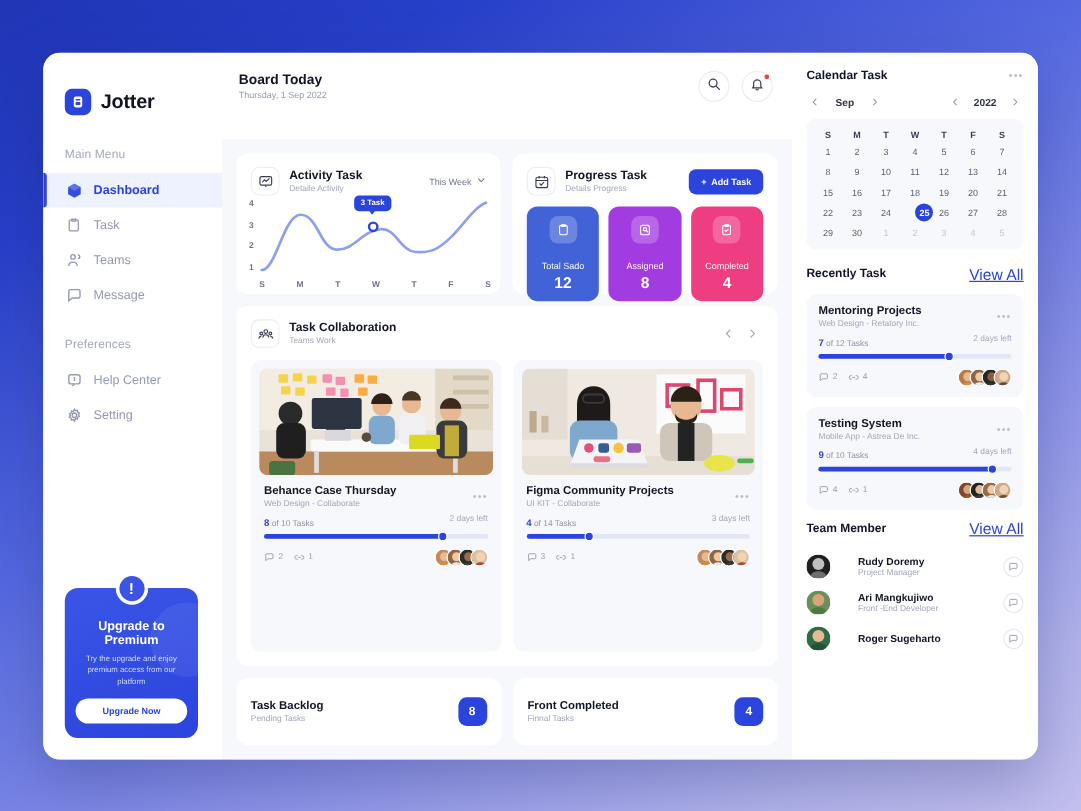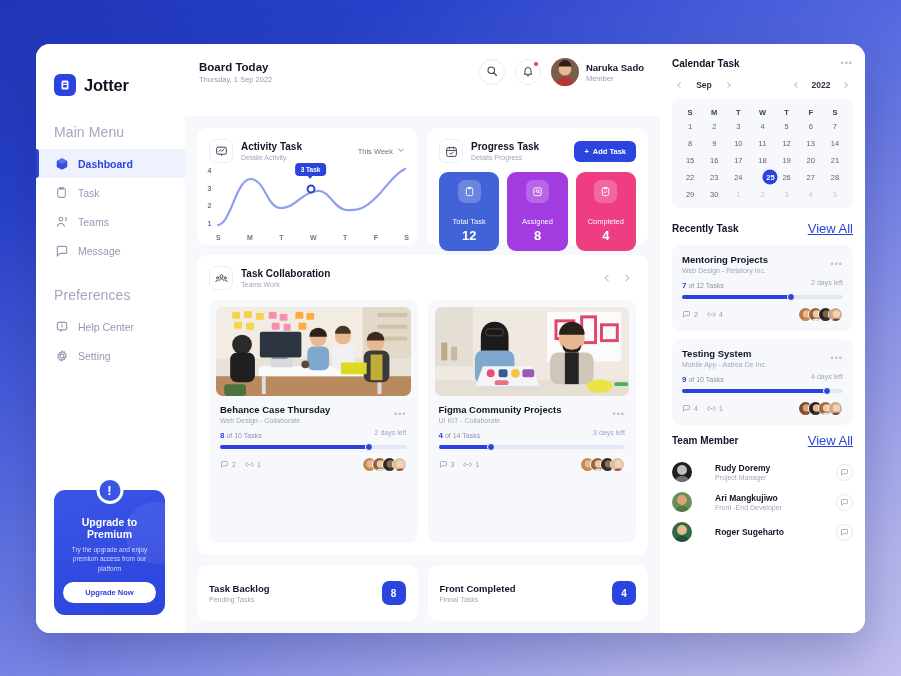--- a/index.html
+++ b/index.html
@@ -19,21 +19,21 @@
     overflow: hidden;
     box-shadow: 0 18px 50px rgba(20,30,90,.28);
   }
 
   
   .sidebar { width: 149px; background:#fff; position: relative; flex: 0 0 149px; padding-top: 30px; }
   .brand { display:flex; align-items:center; gap:8px; padding-left:18px; margin-bottom:28px; }
   .brand-mark { width:22px; height:22px; border-radius:6px; background:#2b44dd; display:flex; align-items:center; justify-content:center; }
   .brand-mark svg { display:block; }
   .brand-name { font-size:16.5px; font-weight:bold; color:#111322; letter-spacing:-.2px; }
-  .nav-section { font-size:14px; color:#a4a8bd; padding-left:18px; margin:0 0 9px; letter-spacing:.1px; }
+  .nav-section { font-size:10px; color:#a4a8bd; padding-left:18px; margin:0 0 9px; letter-spacing:.1px; }
   .nav-section.second { margin-top:22px; }
   .nav-item { display:flex; align-items:center; gap:9px; height:29px; padding-left:18px; position:relative; cursor:pointer; }
   .nav-item .lbl { font-size:10.5px; color:#9599b0; }
   .nav-item.active { background:#eef1fe; }
   .nav-item.active::before { content:""; position:absolute; left:0; top:0; bottom:0; width:3px; background:#2b44dd; border-radius:0 3px 3px 0; }
   .nav-item.active .lbl { color:#2b44dd; font-weight:bold; }
   .nav-icon { width:15px; height:15px; display:flex; align-items:center; justify-content:center; }
 
   .promo {
     position:absolute; left:18px; bottom:18px; width:111px; height:125px;
@@ -256,34 +256,20 @@
         </div>
         <div class="circle-btn">
           <span>
             <svg width="12" height="12" viewBox="0 0 24 24" fill="none" stroke="#3b3f52" stroke-width="2">
                 <path d="M18 16v-5a6 6 0 10-12 0v5l-1.5 2.5h15z"></path>
                 <path d="M10 20a2 2 0 004 0"></path>
               </svg>
           </span>
           <span class="dot-badge"></span>
         </div>
-        <div class="user">
-          <div class="user-av">
-            <svg viewBox="0 0 40 40" width="28" height="28">
-                <rect width="40" height="40" fill="#7e5c4c"></rect>
-                <circle cx="20" cy="16" r="9" fill="#e8b892"></circle>
-                <path d="M8 40c0-8 5-13 12-13s12 5 12 13z" fill="#b8342f"></path>
-                <path d="M11 12a9 9 0 0118 0z" fill="#2e1f18"></path>
-              </svg>
-          </div>
-          <div>
-            <div class="user-name">Naruka Sado</div>
-            <div class="user-role">Member</div>
-          </div>
-        </div>
       </div>
     </header>
 
     <div class="content">
       <div class="col-left">
 
         <div class="row2">
 
           <div class="card activity">
             <div class="card-head">
@@ -352,21 +338,21 @@
               </button>
             </div>
             <div class="stats">
               <div class="stat" style="background:#4263d8">
                 <div class="stat-ico">
                   <svg width="11" height="11" viewBox="0 0 24 24" fill="none" stroke="#fff" stroke-width="2">
                       <rect x="5" y="4" width="14" height="17" rx="3"></rect>
                       <path d="M9 3h6v3H9z"></path>
                     </svg>
                 </div>
-                <div class="stat-lbl">Total Task</div>
+                <div class="stat-lbl">Total Sado</div>
                 <div class="stat-val">12</div>
               </div>
               <div class="stat" style="background:#a33ce0">
                 <div class="stat-ico">
                   <svg width="11" height="11" viewBox="0 0 24 24" fill="none" stroke="#fff" stroke-width="2">
                       <rect x="4" y="4" width="16" height="17" rx="3"></rect>
                       <circle cx="12" cy="11" r="3"></circle>
                       <path d="M14.5 13.5L17 16" stroke-linecap="round"></path>
                     </svg>
                 </div>

